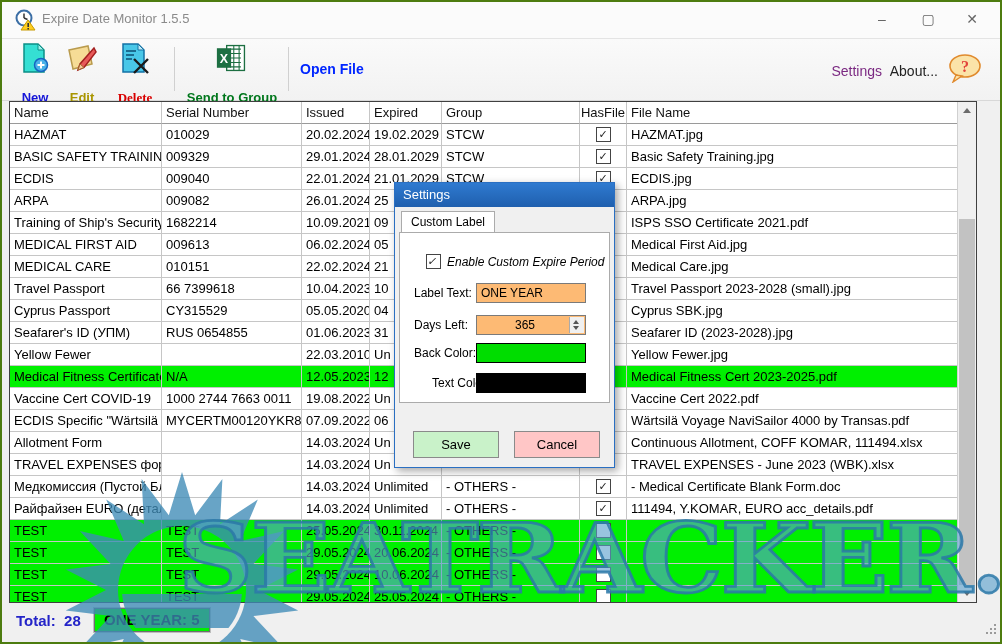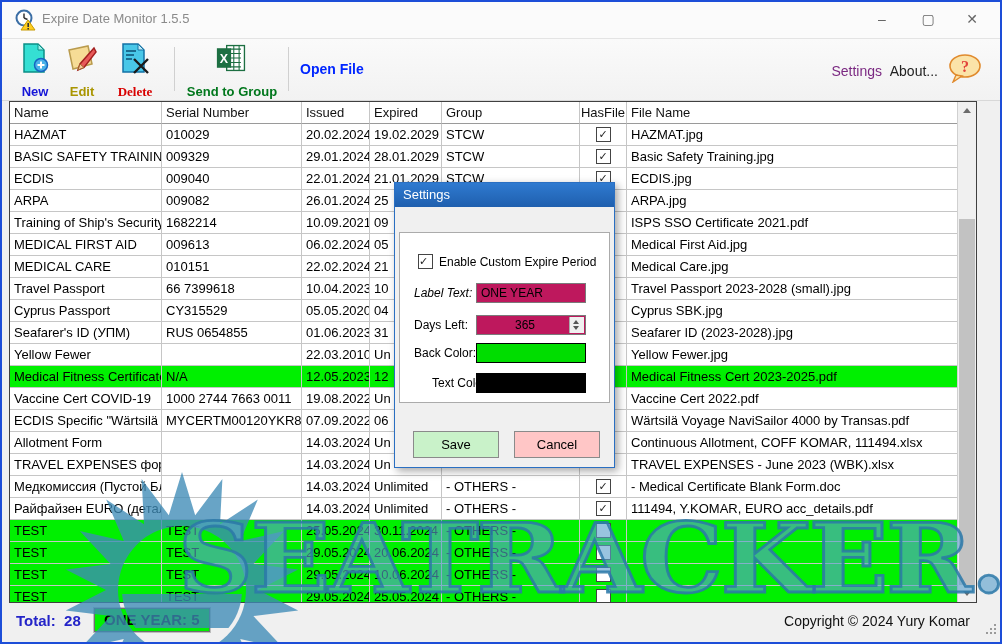--- a/index.html
+++ b/index.html
@@ -1,27 +1,27 @@
 <!DOCTYPE html>
 <html><head>
 <meta charset="utf-8">
 <style>
   html,body{margin:0;padding:0;background:#cfd8e0;font-family:"Liberation Sans",sans-serif;}
-  #window{position:relative;width:1002px;height:644px;background:#f0f0f0;border:2px solid #1d4ed8;box-sizing:border-box;overflow:hidden;}
+  #window{position:relative;width:1002px;height:644px;background:#f0f0f0;border:2px solid #4d7c0f;box-sizing:border-box;overflow:hidden;}
   
   #titlebar{position:absolute;left:0;top:0;right:0;height:36px;background:#fbfbfb;border-bottom:1px solid #e4e4e4;}
   #app-icon{position:absolute;left:12px;top:7px;width:22px;height:22px;}
   #title-text{position:absolute;left:40px;top:9px;font-size:13px;color:#8a8a8a;}
   .win-btn{position:absolute;top:0;width:44px;height:34px;text-align:center;line-height:34px;font-size:14px;color:#666;cursor:default;}
   #btn-min{right:96px;} #btn-max{right:50px;} #btn-close{right:6px;}
   
   #toolbar{position:absolute;left:0;top:37px;right:0;height:61px;background:linear-gradient(#fafafa,#f2f2f2);border-bottom:1px solid #d8d8d8;}
   .tool-btn{position:absolute;top:3px;height:54px;text-align:center;cursor:pointer;}
   .tool-btn .ticon{display:block;margin:0 auto;width:32px;height:32px;}
-  .tool-label{display:block;font-size:13px;font-weight:bold;margin-top:10px;}
+  .tool-label{display:block;font-size:13px;font-weight:bold;margin-top:16px;}
   #tb-new{left:10px;width:46px;} #tb-new .tool-label{color:#1515d8;}
   #tb-edit{left:58px;width:44px;} #tb-edit .tool-label{color:#a99500;}
   #tb-delete{left:104px;width:58px;font-family:Liberation Serif, serif;} #tb-delete .tool-label{color:#d80000;}
   #tb-excel{left:183px;width:94px;} #tb-excel .tool-label{color:#00771c;}
   .tb-sep{position:absolute;top:8px;width:1px;height:44px;background:#d0d0d0;}
   #sep1{left:172px;} #sep2{left:286px;}
   #tb-openfile{position:absolute;left:298px;top:22px;font-size:14px;font-weight:bold;color:#0026ff;cursor:pointer;}
   #tb-settings{position:absolute;right:118px;top:24px;font-size:14px;color:#7b2982;cursor:pointer;}
   #tb-about{position:absolute;right:62px;top:24px;font-size:14px;color:#222;cursor:pointer;}
   #tb-help{position:absolute;right:18px;top:14px;width:34px;height:30px;cursor:pointer;}
@@ -42,24 +42,24 @@
   #sb-up .tri{top:6px;border-bottom:5px solid #6b6b6b;}
   #sb-down{bottom:0;} #sb-down .tri{top:6px;border-top:5px solid #6b6b6b;}
   #sb-thumb{position:absolute;left:1px;top:117px;width:16px;height:366px;background:#c2c2c2;}
   
   #dialog{position:absolute;left:392px;top:180px;width:221px;height:286px;background:#f0f0f0;border:1px solid #2a6fc2;box-shadow:3px 3px 8px rgba(0,0,0,0.35);z-index:40;box-sizing:border-box;}
   #dlg-title{height:24px;background:linear-gradient(#2f7ad0,#1f5fae);color:#fff;font-size:13px;line-height:24px;padding-left:8px;}
   #dlg-tabstrip{position:absolute;left:4px;top:28px;right:4px;height:22px;}
   #dlg-tab{position:absolute;left:2px;top:0;height:21px;background:#fff;border:1px solid #ababab;border-bottom:none;font-size:12px;padding:3px 9px 0 9px;box-sizing:border-box;}
   #dlg-page{position:absolute;left:4px;top:49px;right:4px;height:169px;background:#fff;border:1px solid #ababab;}
   .dlg-row{position:absolute;left:10px;font-size:12px;color:#000;}
-  #dlg-check{top:22px;left:18px;}
+  #dlg-check{top:22px;left:26px;font-style:italic;}
   #dlg-check .cb{margin-right:6px;}
-  #lbl-labeltext{top:53px;left:14px;font-style:italic;} #lbl-days{top:85px;left:14px;} #lbl-back{top:113px;left:14px;} #lbl-text{top:143px;left:32px;}
-  .dlg-field{position:absolute;left:76px;width:110px;height:20px;border:1px solid #7a7a7a;background:#be185d;font-size:12px;line-height:19px;padding:0 4px;box-sizing:border-box;}
+  #lbl-labeltext{top:53px;left:14px;} #lbl-days{top:85px;left:14px;} #lbl-back{top:113px;left:14px;} #lbl-text{top:143px;left:32px;}
+  .dlg-field{position:absolute;left:76px;width:110px;height:20px;border:1px solid #7a7a7a;background:#fdba74;font-size:12px;line-height:19px;padding:0 4px;box-sizing:border-box;}
   #fld-labeltext{top:50px;}
   #fld-days{top:82px;text-align:center;padding-right:16px;}
   #spinner{position:absolute;right:1px;top:1px;bottom:1px;width:14px;border-left:1px solid #aaa;background:#f0f0f0;}
   #spinner .tri{position:absolute;left:3px;width:0;height:0;border-left:3px solid transparent;border-right:3px solid transparent;}
   #spin-up{top:3px;border-bottom:4px solid #555;} #spin-down{bottom:3px;border-top:4px solid #555;}
   #fld-back{top:110px;border:1px solid #000;} #fld-text{top:140px;border:1px solid #000;}
   #dlg-buttons{position:absolute;left:0;right:0;bottom:0;height:44px;}
   .dlg-btn{position:absolute;top:8px;width:86px;height:27px;border:1px solid #8a8a8a;font-size:13px;text-align:center;line-height:25px;cursor:pointer;box-sizing:border-box;}
   #btn-save{left:18px;background:#c9f2c9;} #btn-cancel{left:119px;background:#ffc6c6;}
   
@@ -359,20 +359,23 @@
         </div>
       <div id="sb-thumb"></div>
       <div class="sbtn" id="sb-down">
           <span class="tri"></span>
         </div>
     </div>
   </div>
 
   <div id="dialog">
     <div id="dlg-title">Settings</div>
+    <div id="dlg-tabstrip">
+      <div id="dlg-tab">Custom Label</div>
+    </div>
     <div id="dlg-page">
       <div class="dlg-row" id="dlg-check">
         <span class="cb">✓</span><span>Enable Custom Expire Period</span>
       </div>
       <div class="dlg-row" id="lbl-labeltext">Label Text:</div>
       <div class="dlg-field" id="fld-labeltext">ONE YEAR</div>
       <div class="dlg-row" id="lbl-days">Days Left:</div>
       <div class="dlg-field" id="fld-days"><span>365</span>
         <span id="spinner">
             <span class="tri" id="spin-up"></span>
@@ -386,21 +389,20 @@
     </div>
     <div id="dlg-buttons">
       <div class="dlg-btn" id="btn-save">Save</div>
       <div class="dlg-btn" id="btn-cancel">Cancel</div>
     </div>
   </div>
 
   <div id="statusbar">
     <span id="st-total"><span>Total:</span>&nbsp;&nbsp;<span>28</span></span>
     <span id="st-badge">ONE YEAR: 5</span>
-    <span id="st-copy">Copyright © 2024 Yury Komar</span>
     <div id="grip">
       <i style="right:0;bottom:0"></i>
         <i style="right:4px;bottom:0"></i>
         <i style="right:8px;bottom:0"></i>
       <i style="right:0;bottom:4px"></i>
         <i style="right:4px;bottom:4px"></i>
         <i style="right:0;bottom:8px"></i>
     </div>
   </div>
 

